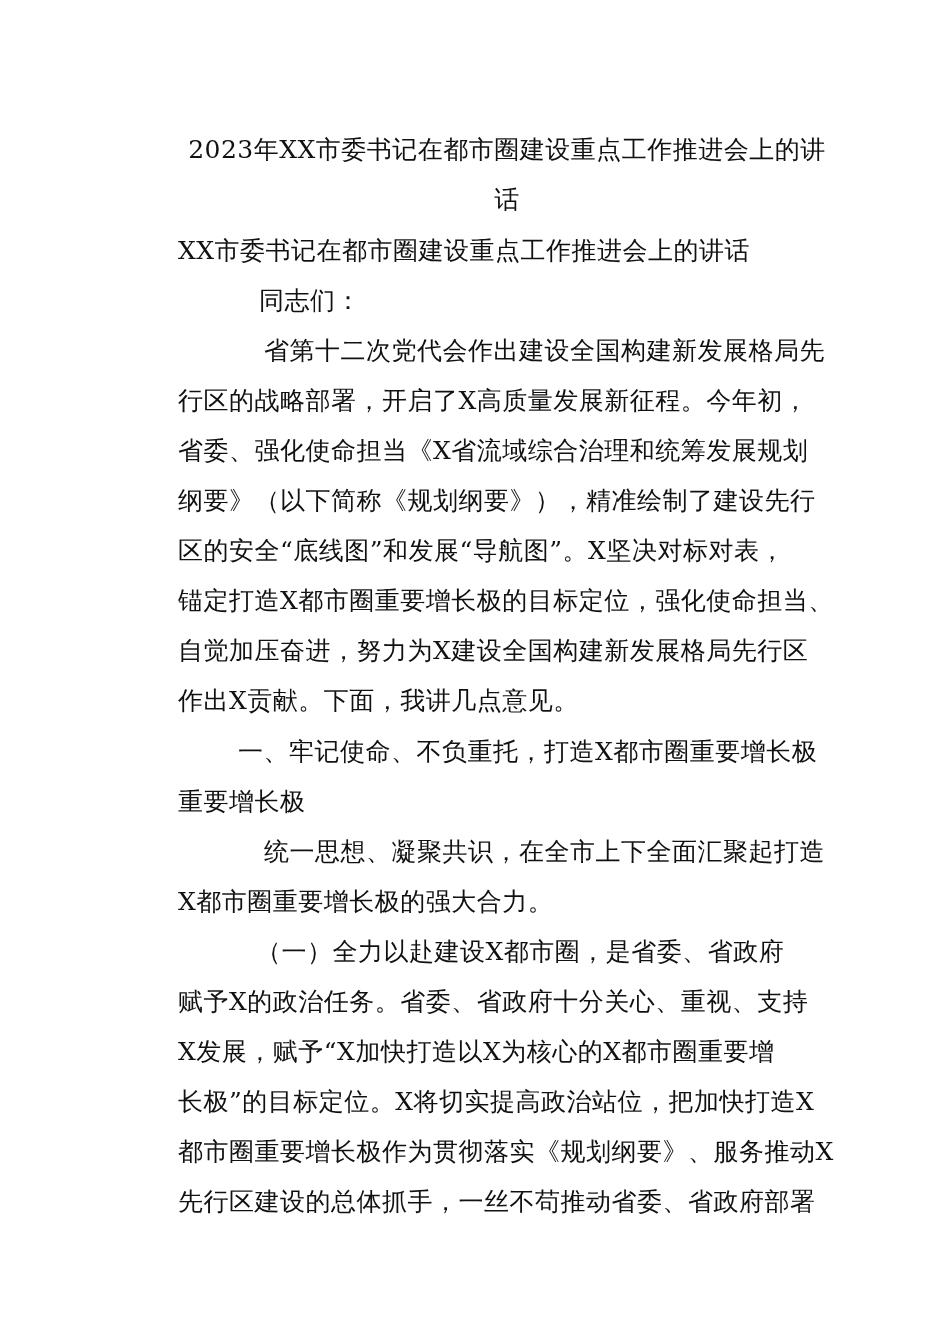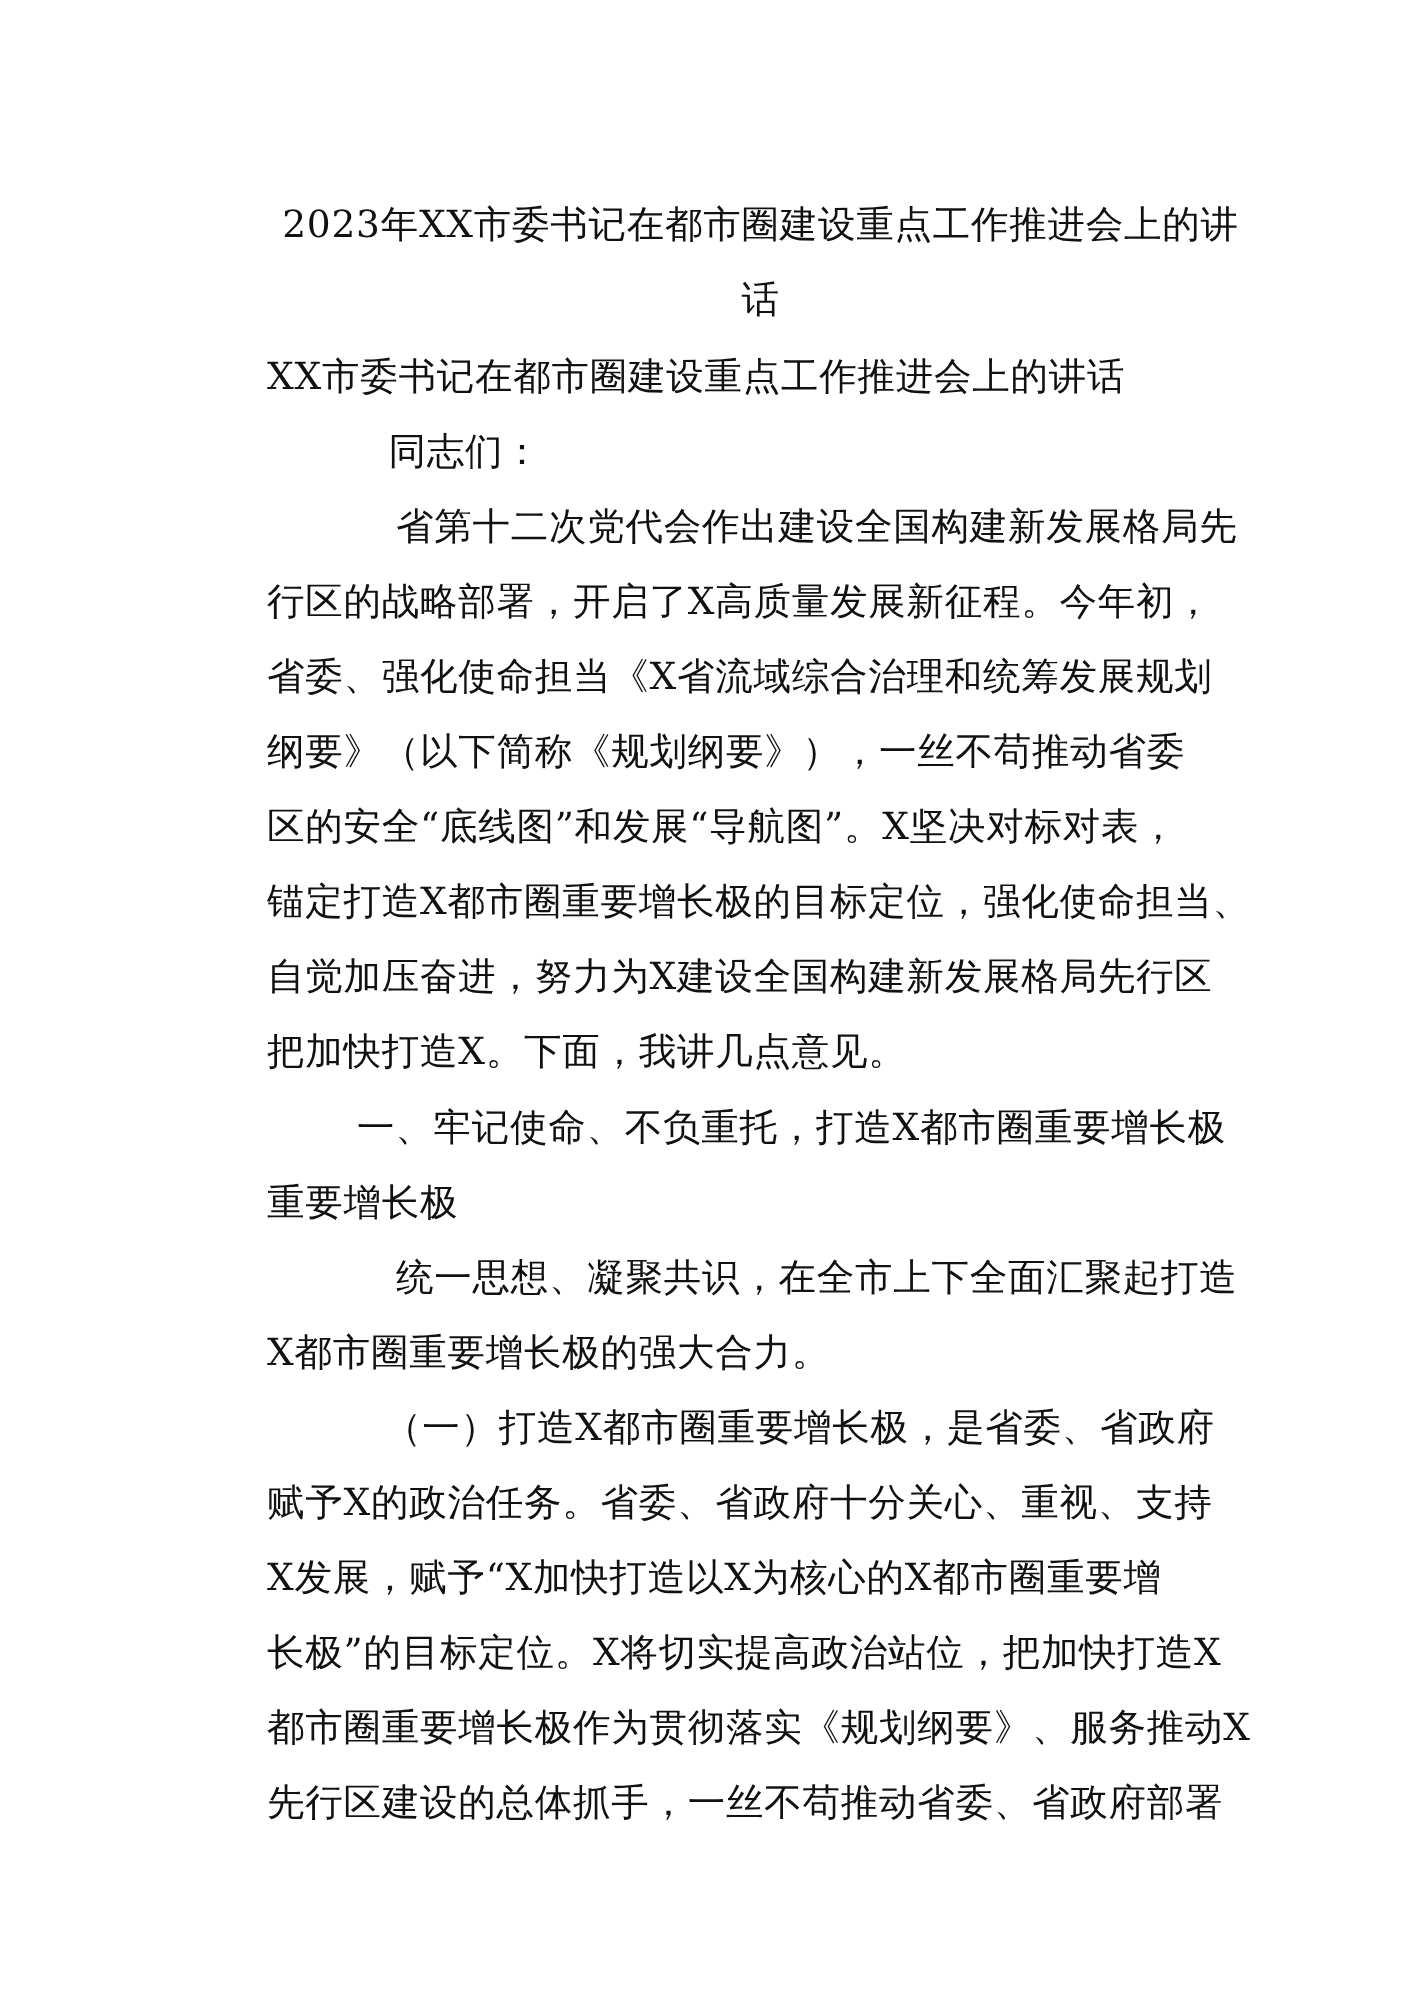--- a/index.html
+++ b/index.html
@@ -15,31 +15,31 @@
 
 <div class="page">
   <div class="line title" style="top:135px">2023年XX市委书记在都市圈建设重点工作推进会上的讲</div>
   <div class="line title" style="top:185px">话</div>
   <div class="line" style="top:236px">XX市委书记在都市圈建设重点工作推进会上的讲话</div>
   <div class="line" style="left:227px;top:286px">同志们：</div>
 
   <div class="line" style="left:232px;top:336px">省第十二次党代会作出建设全国构建新发展格局先</div>
   <div class="line" style="top:386px">行区的战略部署，开启了X高质量发展新征程。今年初，</div>
   <div class="line" style="top:436px">省委、强化使命担当《X省流域综合治理和统筹发展规划</div>
-  <div class="line" style="top:486px">纲要》（以下简称《规划纲要》），一丝不苟推动省委</div>
+  <div class="line" style="top:486px">纲要》（以下简称《规划纲要》），精准绘制了建设先行</div>
   <div class="line" style="top:586px">锚定打造X都市圈重要增长极的目标定位，强化使命担当、</div>
   <div class="line" style="top:536px">区的安全“底线图”和发展“导航图”。X坚决对标对表，</div>
   <div class="line" style="top:636px">自觉加压奋进，努力为X建设全国构建新发展格局先行区</div>
-  <div class="line" style="top:686px">把加快打造X。下面，我讲几点意见。</div>
+  <div class="line" style="top:686px">作出X贡献。下面，我讲几点意见。</div>
 
   <div class="line" style="left:206px;top:737px">一、牢记使命、不负重托，打造X都市圈重要增长极</div>
   <div class="line" style="top:787px">重要增长极</div>
 
   <div class="line" style="left:232px;top:837px">统一思想、凝聚共识，在全市上下全面汇聚起打造</div>
   <div class="line" style="top:887px">X都市圈重要增长极的强大合力。</div>
 
-  <div class="line" style="left:224px;top:937px">（一）打造X都市圈重要增长极，是省委、省政府</div>
+  <div class="line" style="left:224px;top:937px">（一）全力以赴建设X都市圈，是省委、省政府</div>
   <div class="line" style="top:987px">赋予X的政治任务。省委、省政府十分关心、重视、支持</div>
   <div class="line" style="top:1037px">X发展，赋予“X加快打造以X为核心的X都市圈重要增</div>
   <div class="line" style="top:1087px">长极”的目标定位。X将切实提高政治站位，把加快打造X</div>
   <div class="line" style="top:1187px">先行区建设的总体抓手，一丝不苟推动省委、省政府部署</div>
   <div class="line" style="top:1137px">都市圈重要增长极作为贯彻落实《规划纲要》、服务推动X</div>
 </div>
 
 </body></html>

